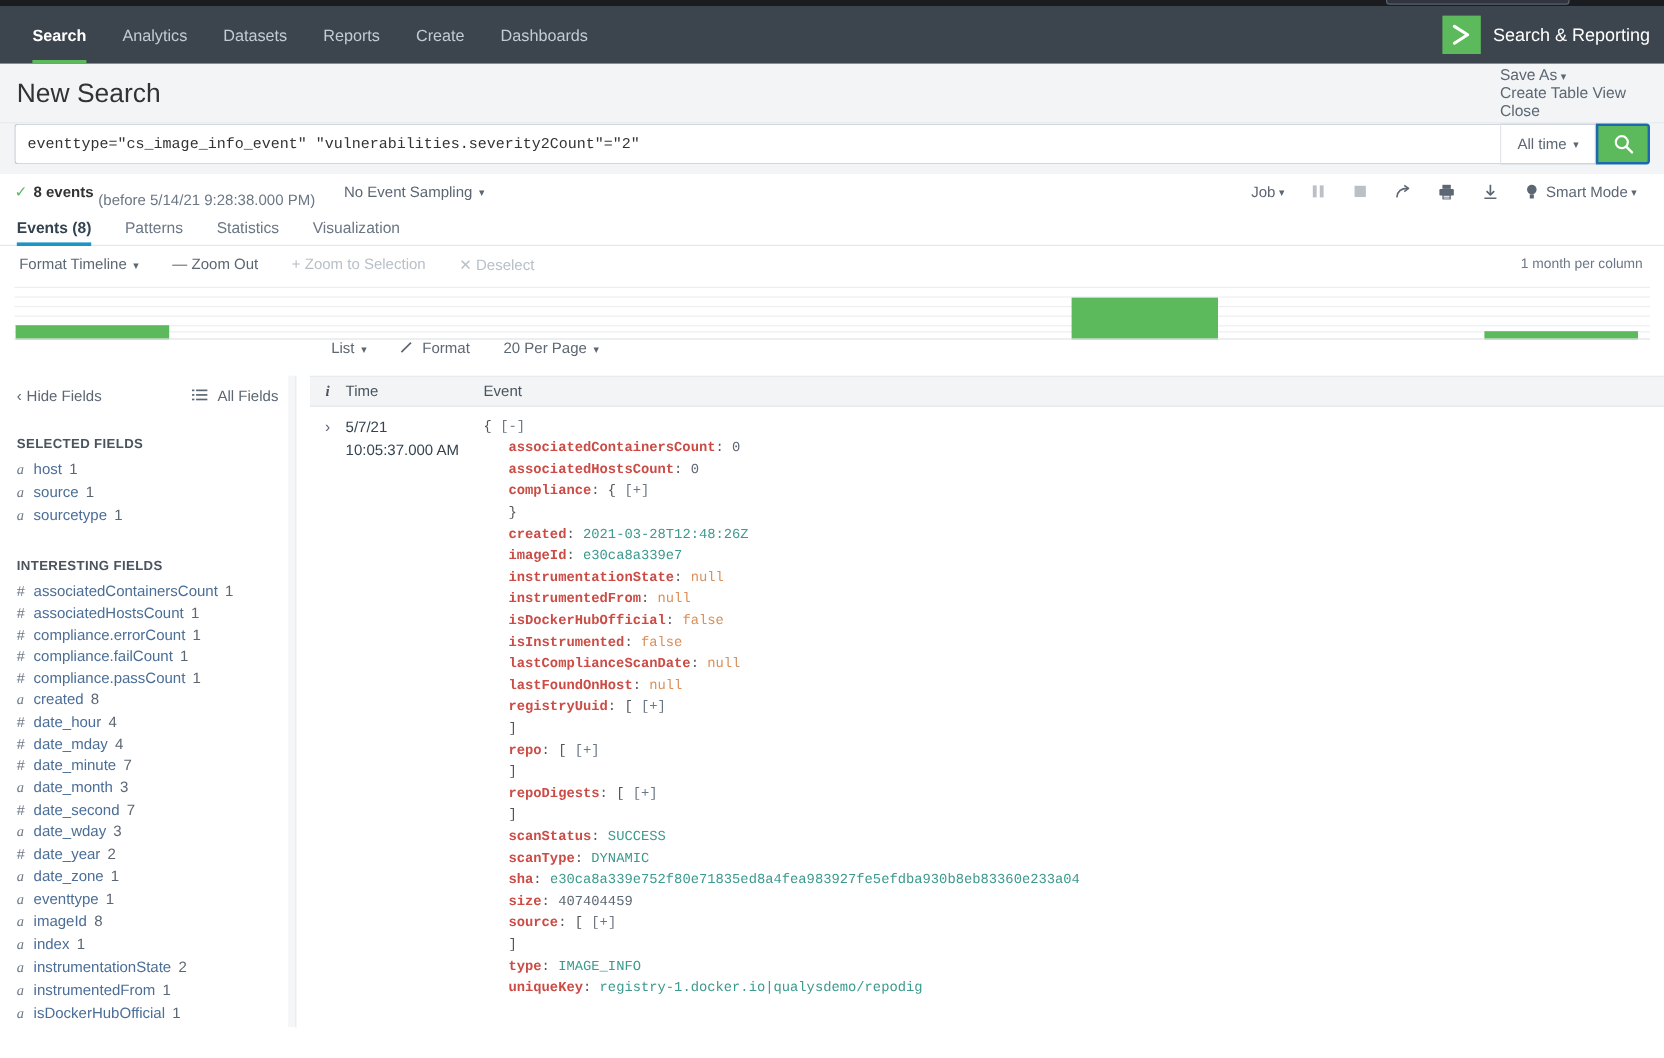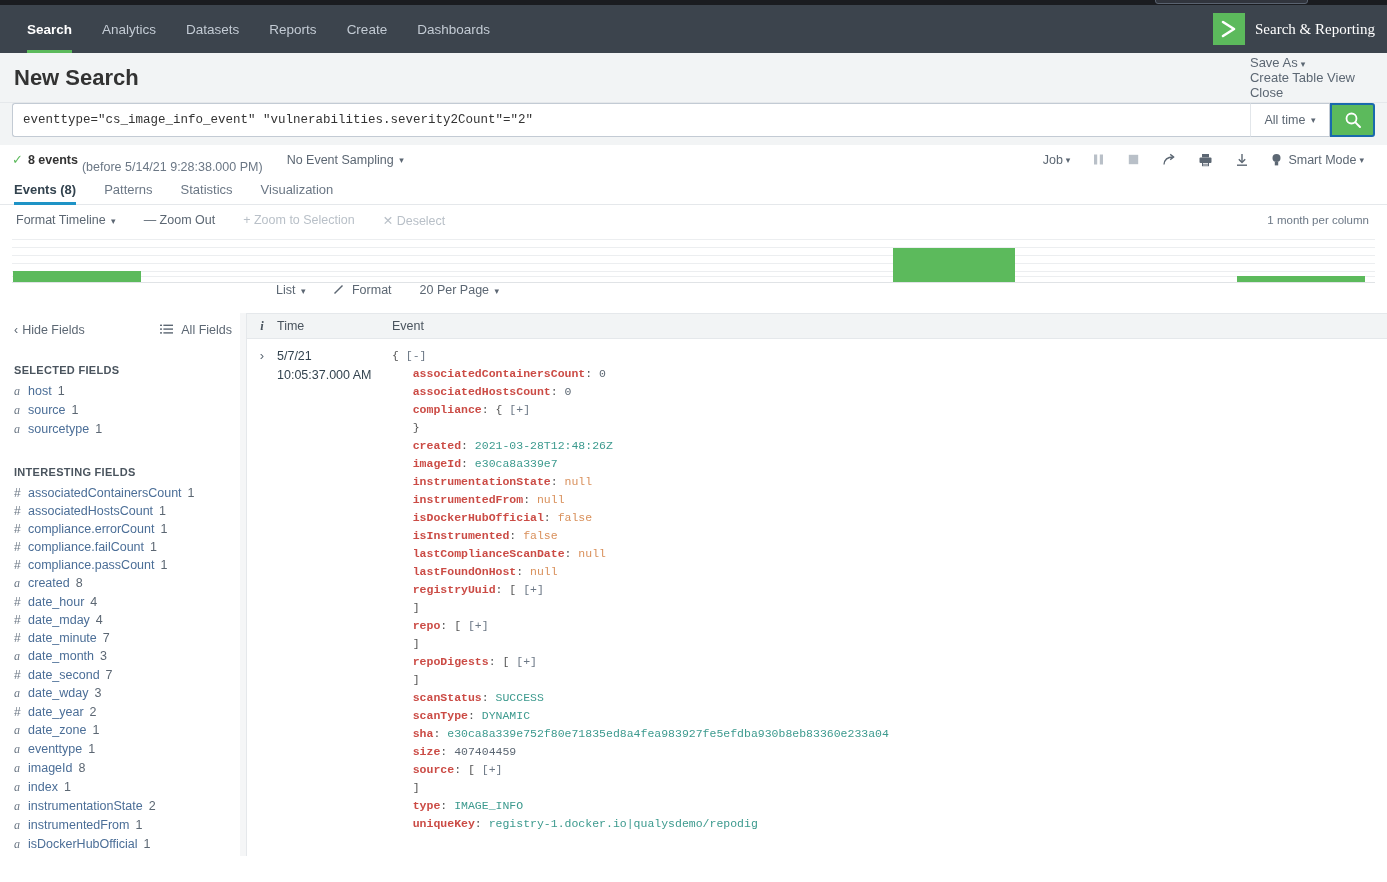--- a/index.html
+++ b/index.html
@@ -49,30 +49,30 @@
   .nav-right {
     margin-left: auto; display: flex; align-items: center;
     padding-right: 12px;
   }
   .app-logo {
     width: 32px; height: 32px; background: #5cba5c;
     display: flex; align-items: center; justify-content: center;
     margin-right: 10px;
   }
   .app-logo svg { display: block; }
-  .app-name { color: #ffffff; font-size: 15px; white-space: nowrap; font-family: Liberation Serif, serif; }
+  .app-name { color: #ffffff; font-size: 15px; white-space: nowrap; }
 
   
   .titlebar {
     height: 50px; background: #f2f4f5;
     display: flex; align-items: center;
     padding: 0 14px;
     border-bottom: 1px solid #e5e8eb;
   }
-  .page-title { font-size: 22px; color: #333; font-weight: bold; }
+  .page-title { font-size: 22px; color: #333; font-weight: normal; }
   .title-actions { margin-left: auto; display: flex; align-items: flex-start; flex-direction: column; }
   .title-action {
     color: #5c6773; font-size: 13px; padding: 0 18px; cursor: pointer;
     white-space: nowrap;
   }
   .caret { font-size: 9px; margin-left: 3px; vertical-align: middle; }
 
   
   .searchrow {
     background: #f2f4f5;
@@ -168,21 +168,21 @@
   }
 
   
   .ev-toolbar {
     height: 30px; display: flex; align-items: flex-start;
     padding-left: 262px; background: #fff;
   }
   .ev-btn { color: #5c6773; font-size: 12.5px; padding: 0 14px; cursor: pointer; white-space: nowrap; }
 
   
-  .content { display: flex; height: 543px; }
+  .content { display: flex; height: 543px; gap: 11px; }
 
   .sidebar {
     width: 247px; border-right: 1px solid #e5e8eb;
     background: #fff; padding: 0 0 0 0; overflow: hidden;
     position: relative;
   }
   .sb-head {
     display: flex; align-items: center; justify-content: space-between;
     padding: 10px 14px 12px 14px;
   }

